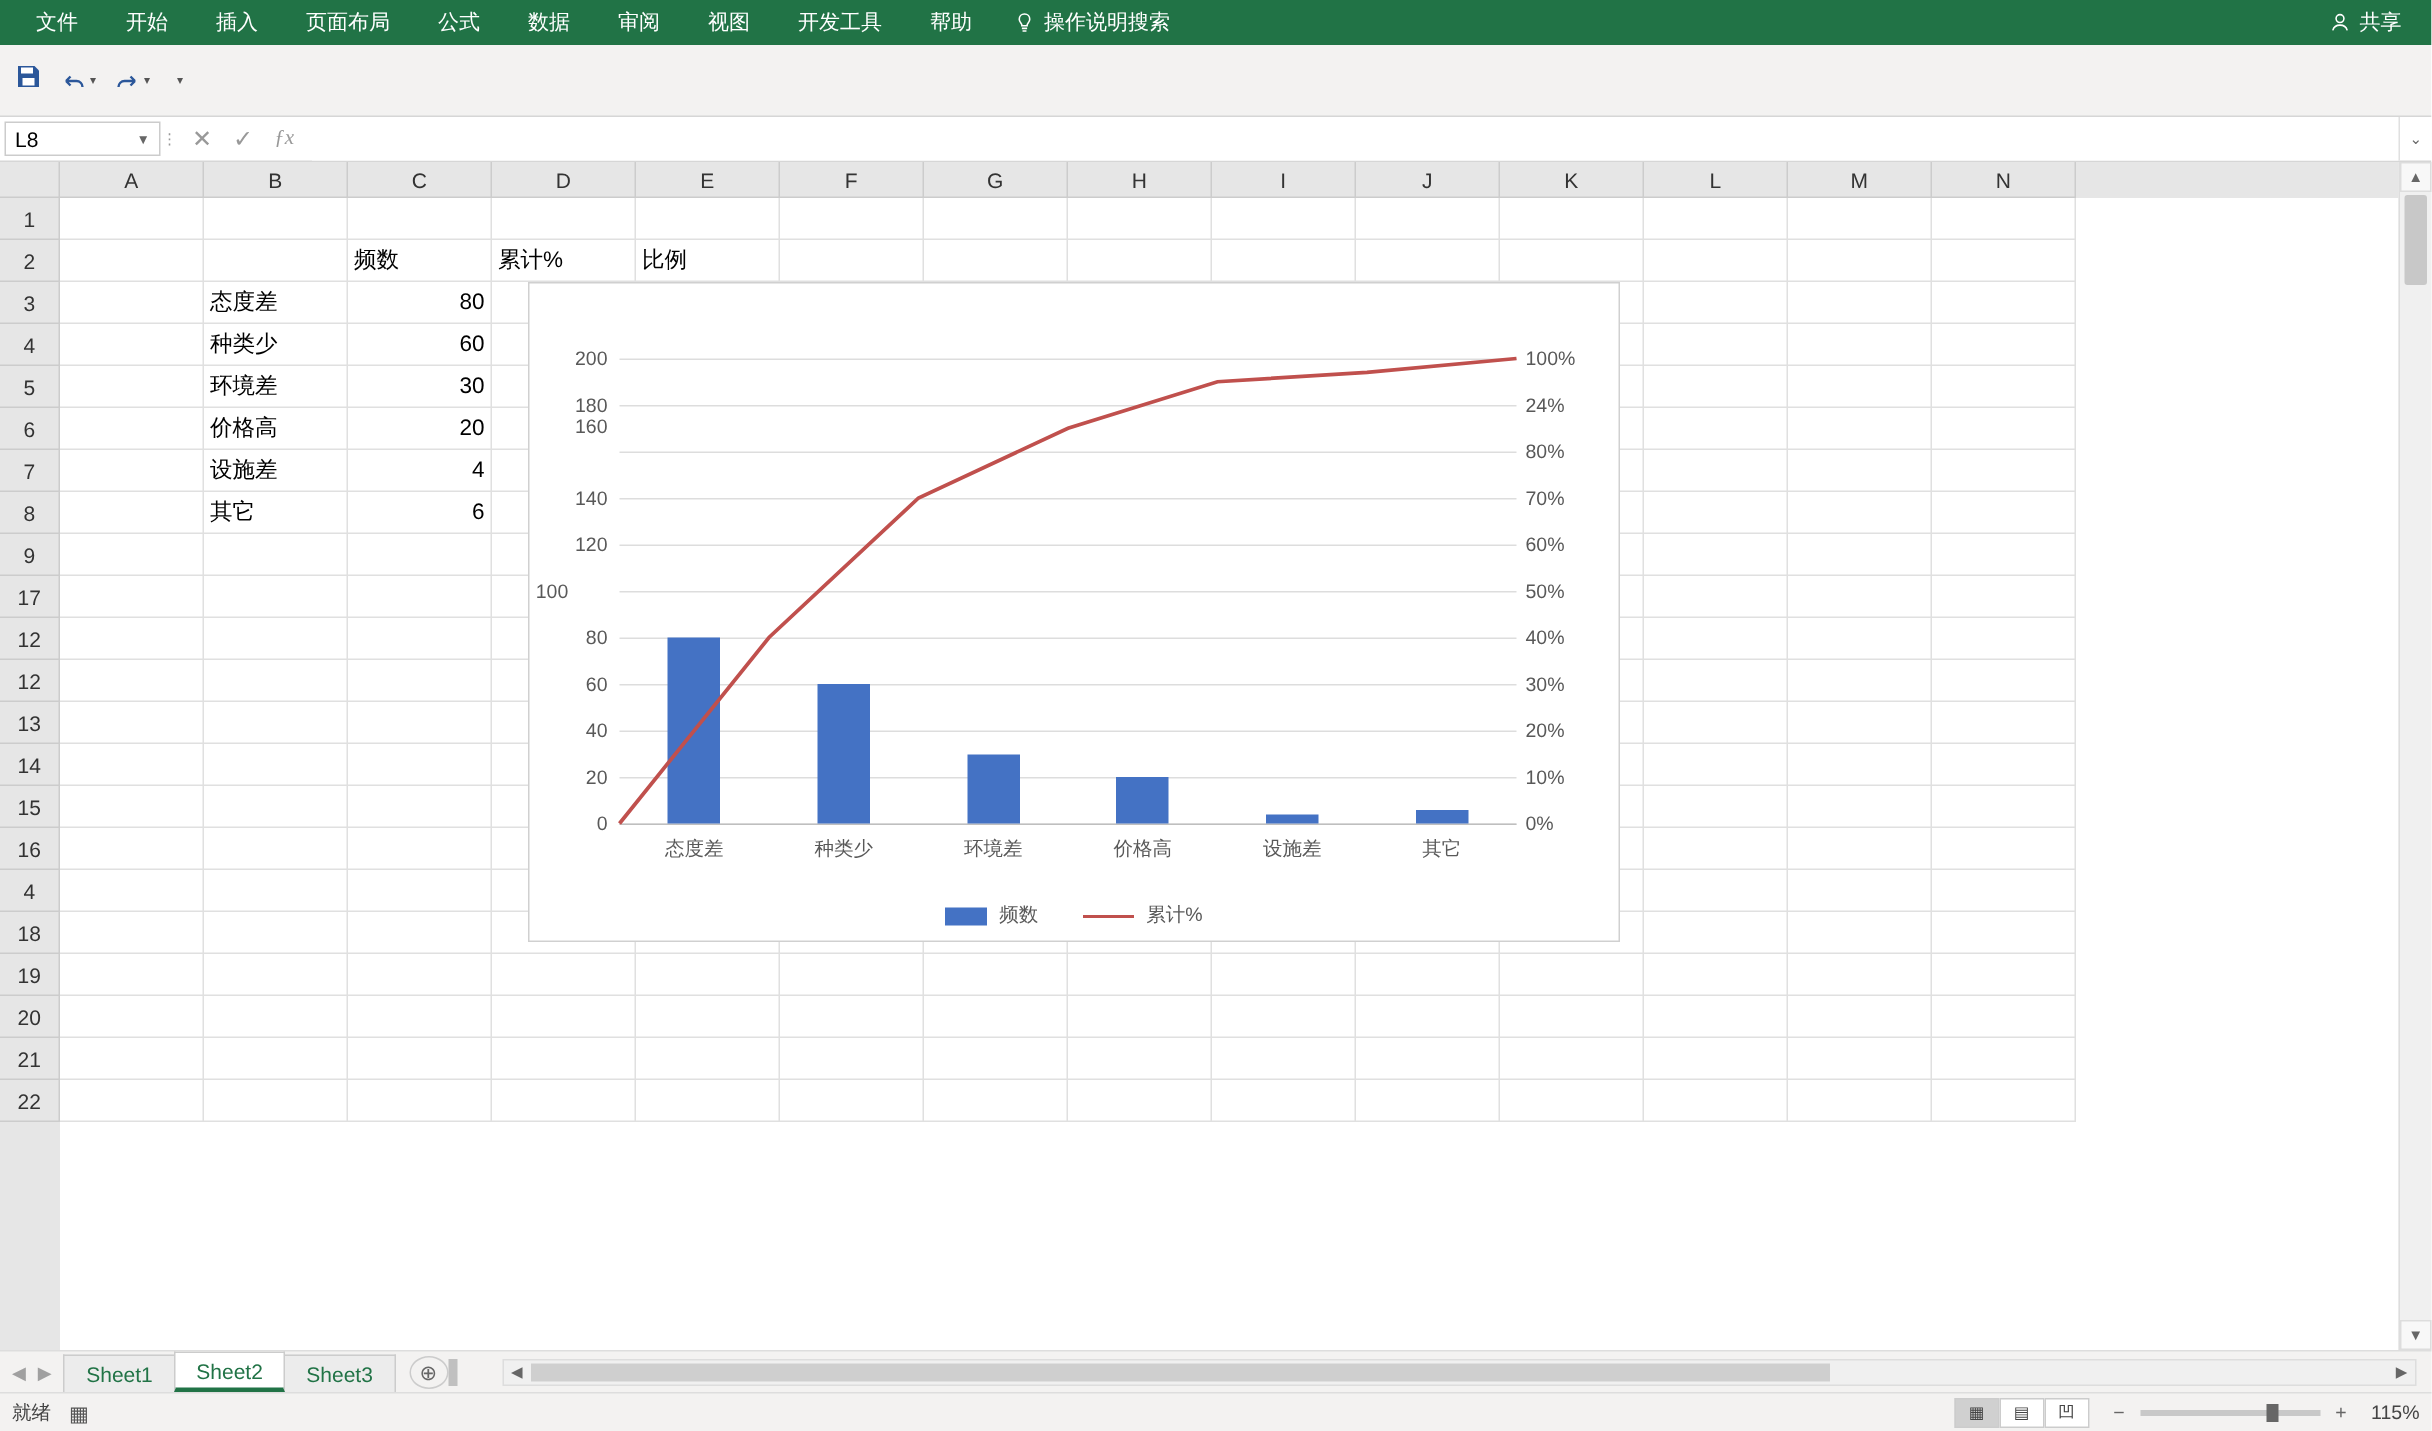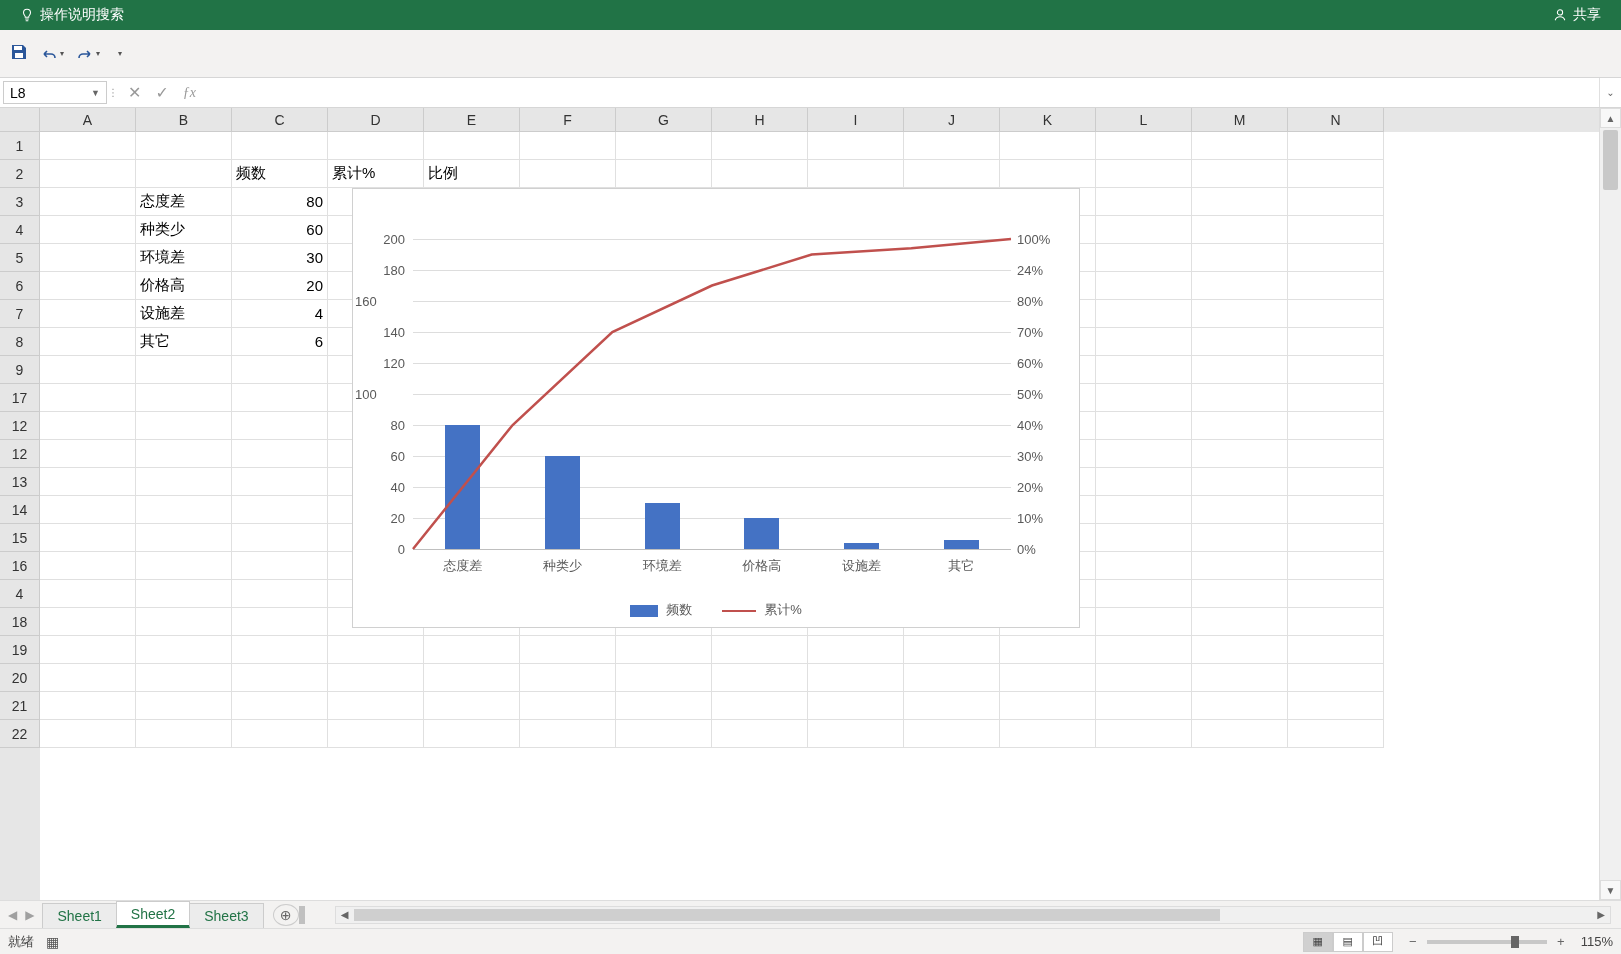--- a/index.html
+++ b/index.html
@@ -84,20 +84,32 @@
 .view-btn.active { background:#d0d0d0; }
 .zoom { display:flex; align-items:center; gap:6px; }
 .zoom .track { width:120px; height:4px; background:#c8c8c8; position:relative; }
 .zoom .knob { position:absolute; right:28px; top:-4px; width:8px; height:12px; background:#666; }
 .zoom .pm { width:16px; text-align:center; color:#666; }
 </style>
 </head>
 <body>
 
 <div class="ribbon">
+  <div id="ribbon-tabs" style="display:flex;height:100%">
+      <div class="tab">文件</div>
+      <div class="tab">开始</div>
+      <div class="tab">插入</div>
+      <div class="tab">页面布局</div>
+      <div class="tab">公式</div>
+      <div class="tab">数据</div>
+      <div class="tab">审阅</div>
+      <div class="tab">视图</div>
+      <div class="tab">开发工具</div>
+      <div class="tab">帮助</div>
+    </div>
   <div class="tell-me">
     <svg class="bulb-icon" viewBox="0 0 16 16">
         <path fill="none" stroke="#fff" stroke-width="1.2" d="M8 1.5c2.5 0 4 1.8 4 4 0 1.6-1 2.6-1.6 3.4-.4.5-.4 1.1-.4 1.6H6c0-.5 0-1.1-.4-1.6C5 8.1 4 7.1 4 5.5c0-2.2 1.5-4 4-4zM6 12.5h4M6.5 14.5h3"></path>
       </svg>
     <span>操作说明搜索</span>
   </div>
   <div class="spacer"></div>
   <div class="share">
     <svg class="user-icon" viewBox="0 0 16 16">
         <circle cx="8" cy="5" r="3" fill="none" stroke="#fff" stroke-width="1.2"></circle>
@@ -499,24 +511,24 @@
     </div>
 
   <div class="chart" id="chart" style="left: 352px; top: 80px; width: 728px; height: 440px;">
     <div class="plot-area" id="plot-area" style="left: 60px; top: 50px; width: 598px; height: 310px;">
       <div class="y-axis-left" id="yaxis-left" style="left: -54px; top: 0px; width: 50px; height: 310px;">
           <div class="yt" style="right: 4px; top: 310px; text-align: right; width: 100%;">0</div>
           <div class="yt" style="right: 4px; top: 279px; text-align: right; width: 100%;">20</div>
           <div class="yt" style="right: 4px; top: 248px; text-align: right; width: 100%;">40</div>
           <div class="yt" style="right: 4px; top: 217px; text-align: right; width: 100%;">60</div>
           <div class="yt" style="right: 4px; top: 186px; text-align: right; width: 100%;">80</div>
-          <div class="yt" style="right: 4px; top: 155px; text-align: left; width: 100%;">100</div>
+          <div class="yt" style="right: 16px; top: 155px; text-align: center; width: 100%;">100</div>
           <div class="yt" style="right: 4px; top: 124px; text-align: right; width: 100%;">120</div>
           <div class="yt" style="right: 4px; top: 93px; text-align: right; width: 100%;">140</div>
-          <div class="yt" style="right: 4px; top: 62px; text-align: left; width: 100%;">160</div>
+          <div class="yt" style="right: 4px; top: 45px; text-align: right; width: 100%;">160</div>
           <div class="yt" style="right: 4px; top: 31px; text-align: right; width: 100%;">180</div>
           <div class="yt" style="right: 4px; top: 0px; text-align: right; width: 100%;">200</div>
         </div>
       <div class="y-axis-right" id="yaxis-right" style="left: 604px; top: 0px; width: 64px; height: 310px;">
           <div class="yt" style="left: 0px; top: 310px;">0%</div>
           <div class="yt" style="left: 0px; top: 279px;">10%</div>
           <div class="yt" style="left: 0px; top: 248px;">20%</div>
           <div class="yt" style="left: 0px; top: 217px;">30%</div>
           <div class="yt" style="left: 0px; top: 186px;">40%</div>
           <div class="yt" style="left: 0px; top: 155px;">50%</div>

